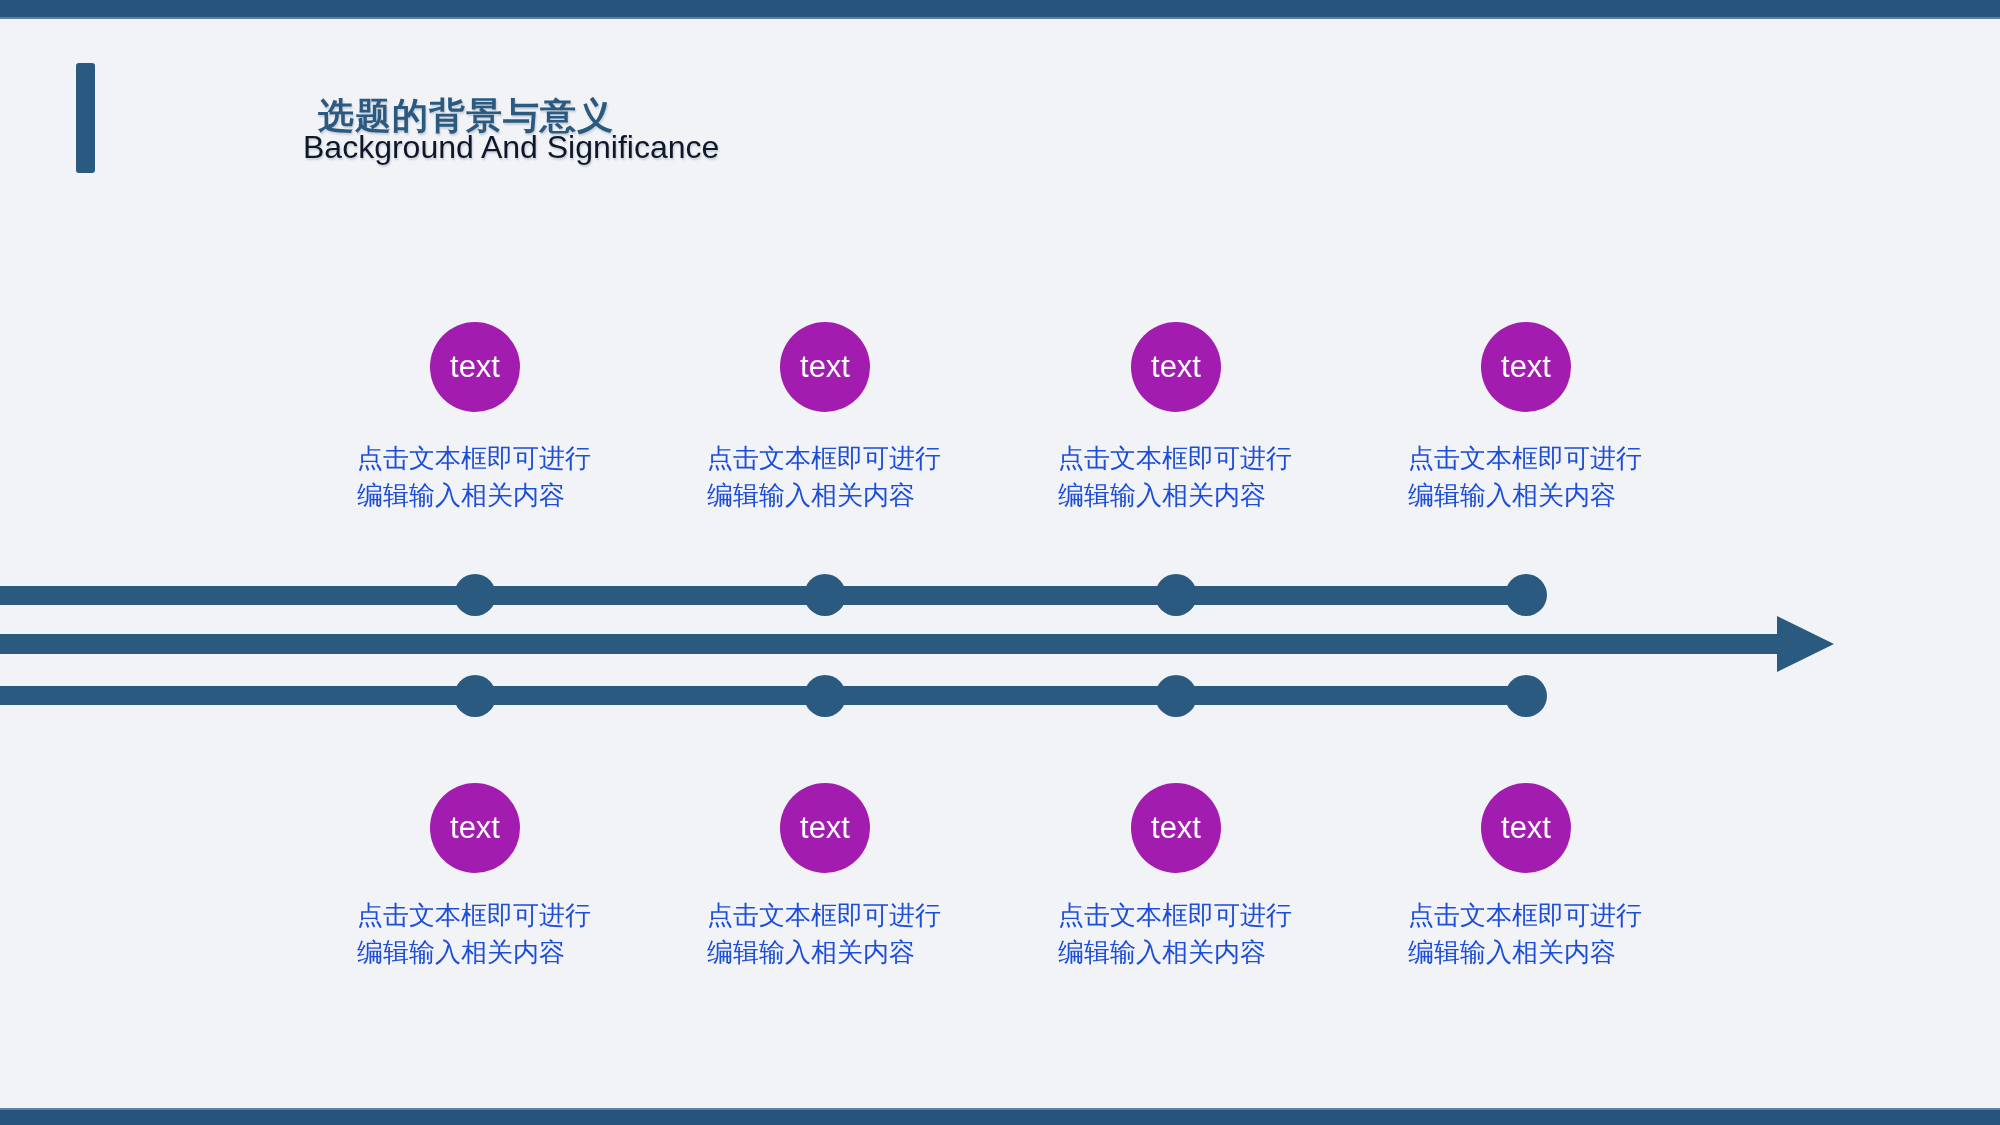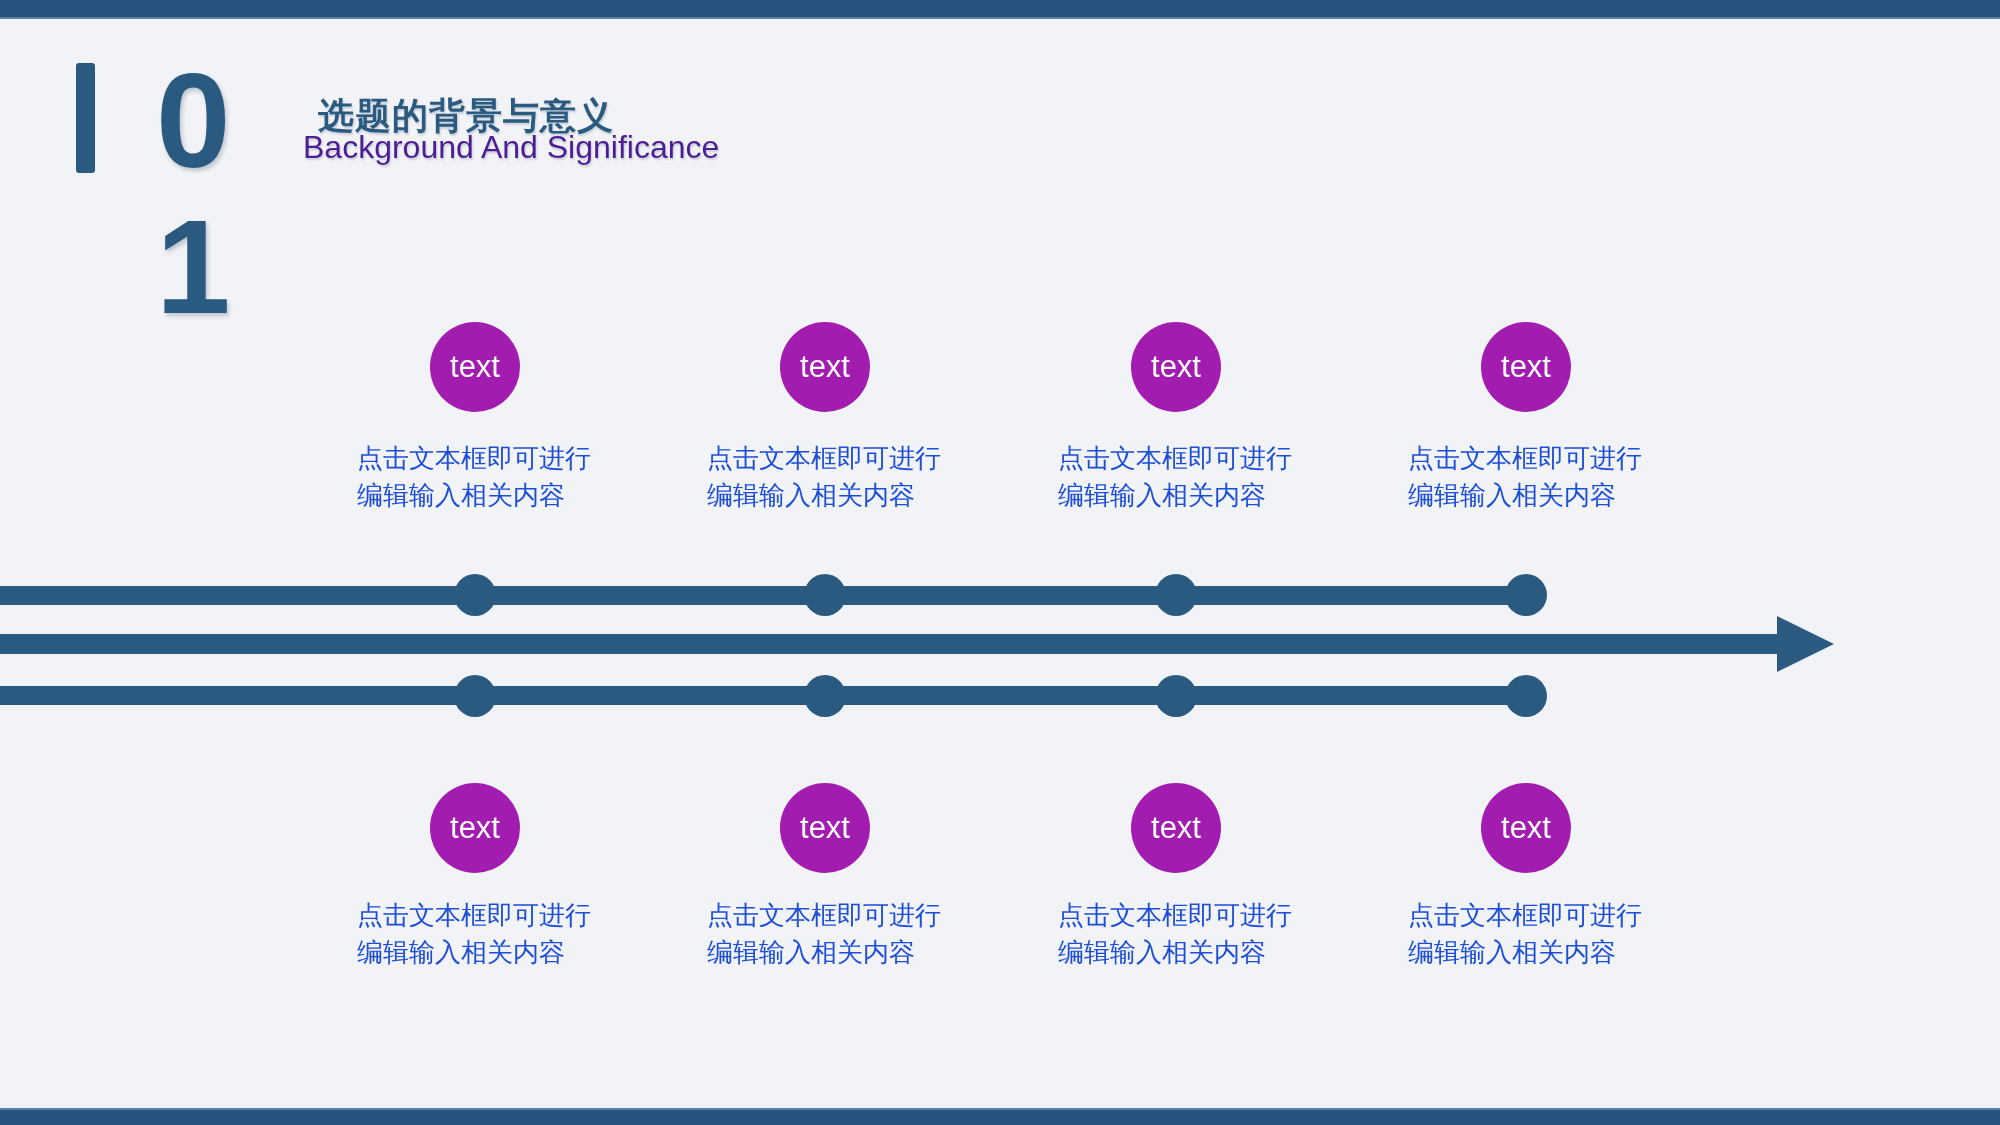--- a/index.html
+++ b/index.html
@@ -22,21 +22,21 @@
     word-break:break-all; text-shadow:2px 3px 4px rgba(30,60,90,0.25);
   }
   .title {
     position:absolute; left:303px; top:80px; margin:15px;
     font-size:36px; line-height:42px; font-weight:bold; letter-spacing:1px;
     color:#2B5A81; text-shadow:1px 2px 2px rgba(30,60,90,0.2);
   }
   .subtitle {
     position:absolute; left:303px; top:128px; margin:0;
     font-size:32px; line-height:38px; font-weight:normal;
-    color:#4c1d95; text-shadow:1px 2px 2px rgba(30,60,90,0.2);
+    color:#0f172a; text-shadow:1px 2px 2px rgba(30,60,90,0.2);
   }
 
   
   .tl-line { position:absolute; left:0; background:#2B5A81; }
   .tl-top    { top:586px; height:19px; width:1530px; }
   .tl-mid    { top:634px; height:20px; width:1777px; }
   .tl-bottom { top:686px; height:19px; width:1530px; }
   .arrow-head {
     position:absolute; left:1777px; top:616px; width:0; height:0;
     border-top:28px solid transparent; border-bottom:28px solid transparent;
@@ -61,21 +61,20 @@
   .node.bottom .node-desc { margin-top:24px; }
 </style>
 </head>
 <body>
 
 <div class="slide">
 
   <div class="top-bar"></div>
 
   <div class="accent-vbar"></div>
-  <div class="section-number">01</div>
   <h1 class="title">选题的背景与意义</h1>
   <h2 class="subtitle">Background And Significance</h2>
 
   <div>
     <div class="tl-line tl-top"></div>
     <div class="tl-line tl-mid"></div>
     <div class="arrow-head"></div>
     <div class="tl-line tl-bottom"></div>
 
     <div class="dot" style="left:454px;  top:574px;"></div>

